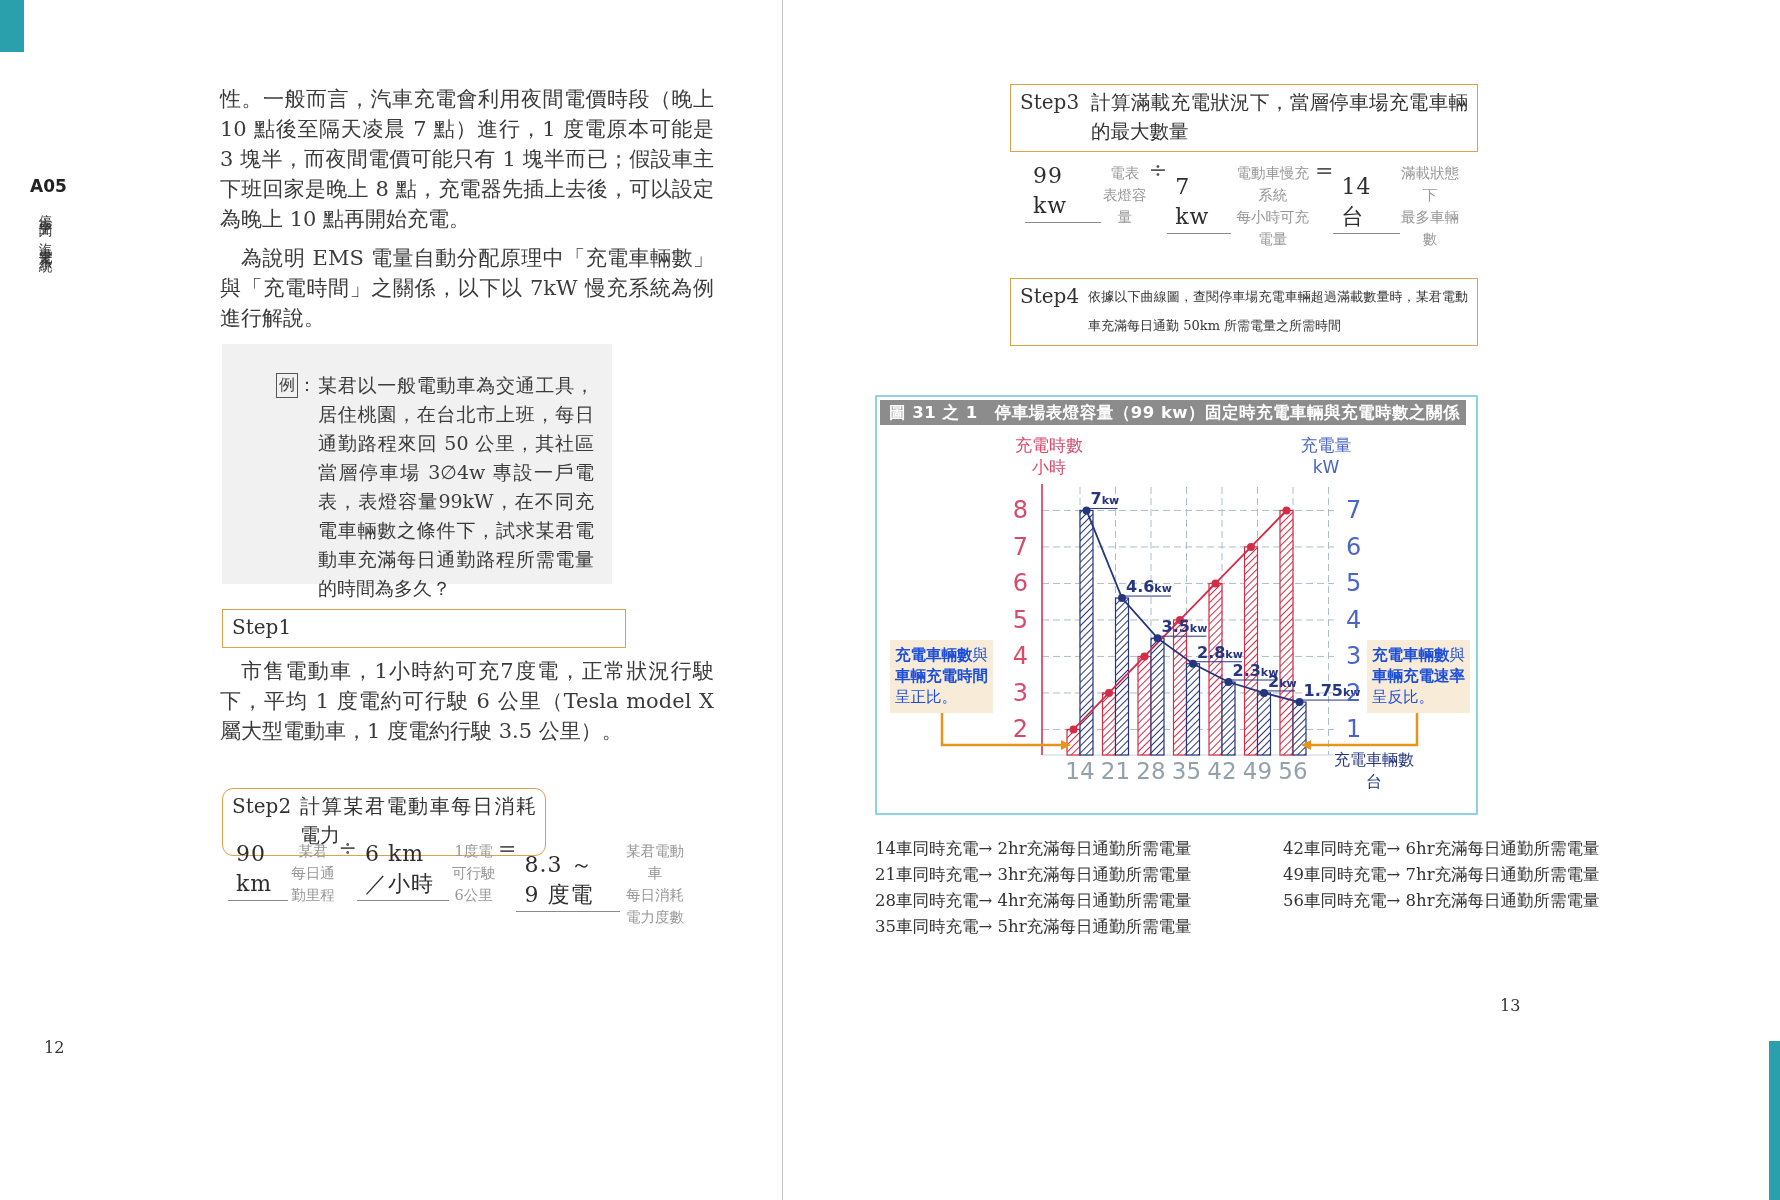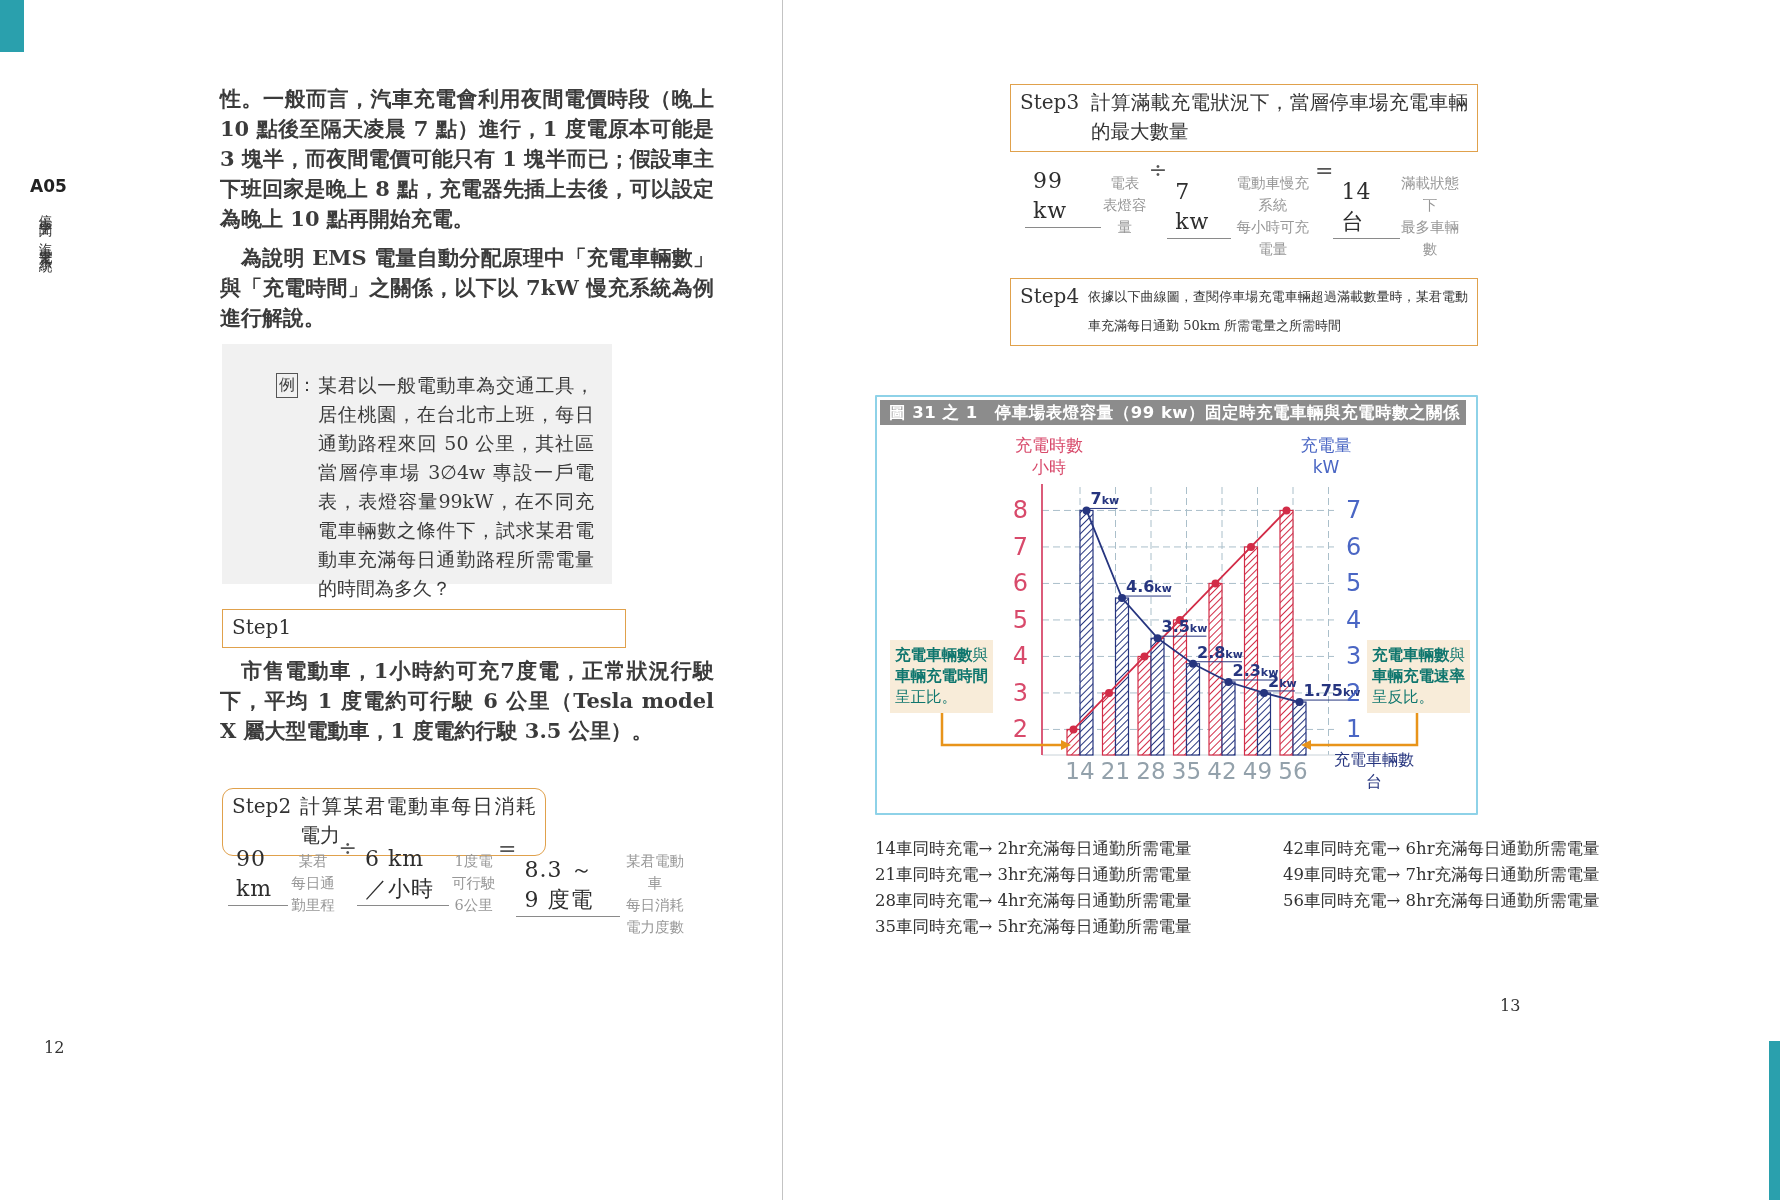--- a/index.html
+++ b/index.html
@@ -5,21 +5,21 @@
   * { margin:0; padding:0; box-sizing:border-box; }
   html,body { background:#ffffff; }
   #spread {
     position:relative; width:1780px; height:1200px; background:#ffffff;
     font-family:"DejaVu Serif","Liberation Serif",serif; color:#3b3b3b;
     overflow:hidden;
   }
   .abs { position:absolute; }
 
   
-  .para { font-size:21px; line-height:30px; text-align:justify; color:#3b3b3b;font-weight:bold; }
+  .para { font-size:21px; line-height:30px; text-align:justify; color:#3b3b3b; }
   .indent1 { text-indent:1em; }
 
   #tab-square { left:0; top:180; width:24px; height:52px; background:#2aa0ad; }
   #tab-code { left:30px; top:176px; font-family:"DejaVu Sans","Liberation Sans",sans-serif;
               font-weight:bold; font-size:17px; color:#222; }
   #tab-vert { left:37px; top:204px; writing-mode:vertical-rl; text-orientation:upright;
               font-family:"DejaVu Sans","Liberation Sans",sans-serif; font-size:13.5px;
               letter-spacing:3px; color:#333; }
 
   #example-box { left:222px; top:344px; width:390px; height:240px; background:#f1f1f1;
@@ -32,40 +32,40 @@
 
   .step-box { border:1.5px solid #e0a14c; background:#fff; display:flex; gap:9px;
               padding:3px 9px 5px 9px; font-size:20px; line-height:29px; color:#333; }
   .step-label { white-space:nowrap; }
   .step-title { text-align:justify; }
 
   .formula { display:flex; justify-content:space-between; align-items:flex-start; }
   .f-term { display:flex; flex-direction:row; align-items:center; }
   .f-val { font-size:22px; line-height:30px; border-bottom:1.5px solid #8a8a8a;
            padding:0 8px 1px 8px; color:#2e2e2e; letter-spacing:1px; }
-  .f-sub { margin-top:17px; font-size:14.5px; line-height:22px; color:#979797;
+  .f-sub { margin-top:7px; font-size:14.5px; line-height:22px; color:#979797;
            text-align:center; white-space:pre-line; }
   .f-op { font-size:22px; line-height:30px; color:#555; padding-top:1px; }
 
   
   #page-divider { left:782px; top:0; width:1px; height:1200px; background:#c3c3c3; }
   .pagenum { font-size:16px; color:#333; }
   #right-edge-tab { left:1769px; top:1041px; width:11px; height:159px; background:#2aa0ad; }
 
   
   #chart-frame { left:875px; top:395px; width:603px; height:420px;
                  border:2px solid #8ed2e8; border-radius:1px; background:#fff; }
   #chart-titlebar { position:absolute; left:3px; top:3px; width:586px; height:25px;
                     background:#8c8c8c; color:#fff; display:flex; align-items:center;
                     padding-left:9px; font-family:"DejaVu Sans","Liberation Sans",sans-serif;
                     font-weight:bold; font-size:16.5px; letter-spacing:0.5px; }
   #chart-svg { position:absolute; left:0; top:0; width:599px; height:416px; }
   .callout { position:absolute; width:103px; background:#f8ecd9; padding:5px 5px;
              font-family:"DejaVu Sans","Liberation Sans",sans-serif; font-size:15.5px;
-             line-height:21px; color:#0f766e; }
+             line-height:21px; color:#1d4ed8; }
   .callout b { font-weight:bold; }
   #callout-left { left:13px; top:243px; }
   #callout-right { left:490px; top:243px; }
 
   .note { font-size:16.5px; line-height:26px; color:#333; white-space:nowrap; }
 </style>
 </head>
 <body>
 
 <div id="spread">

